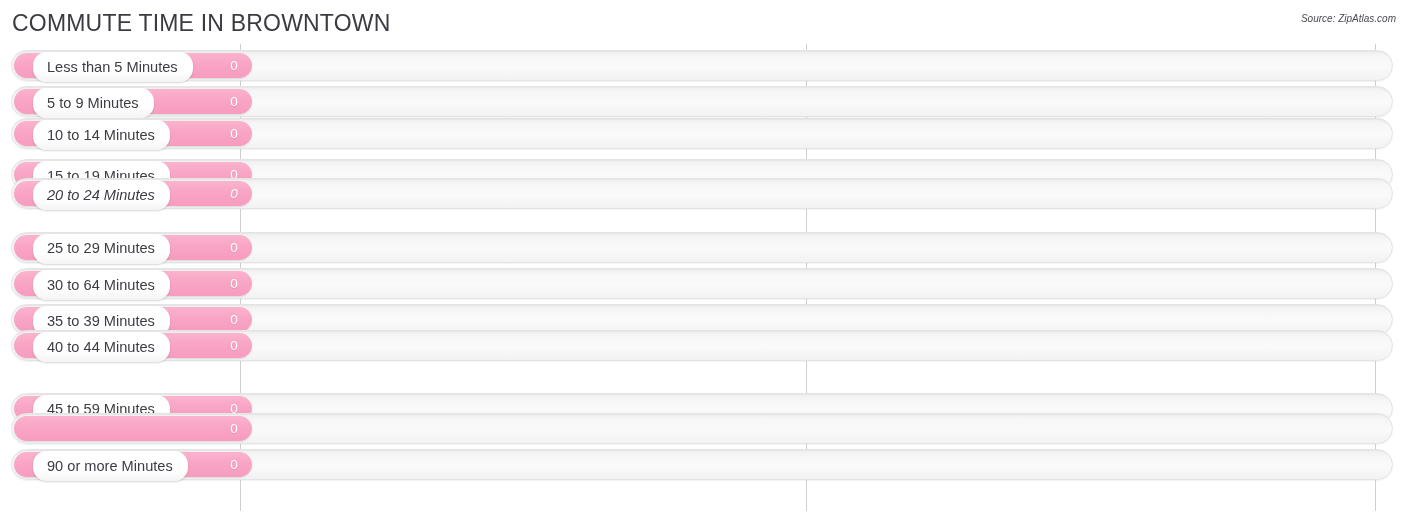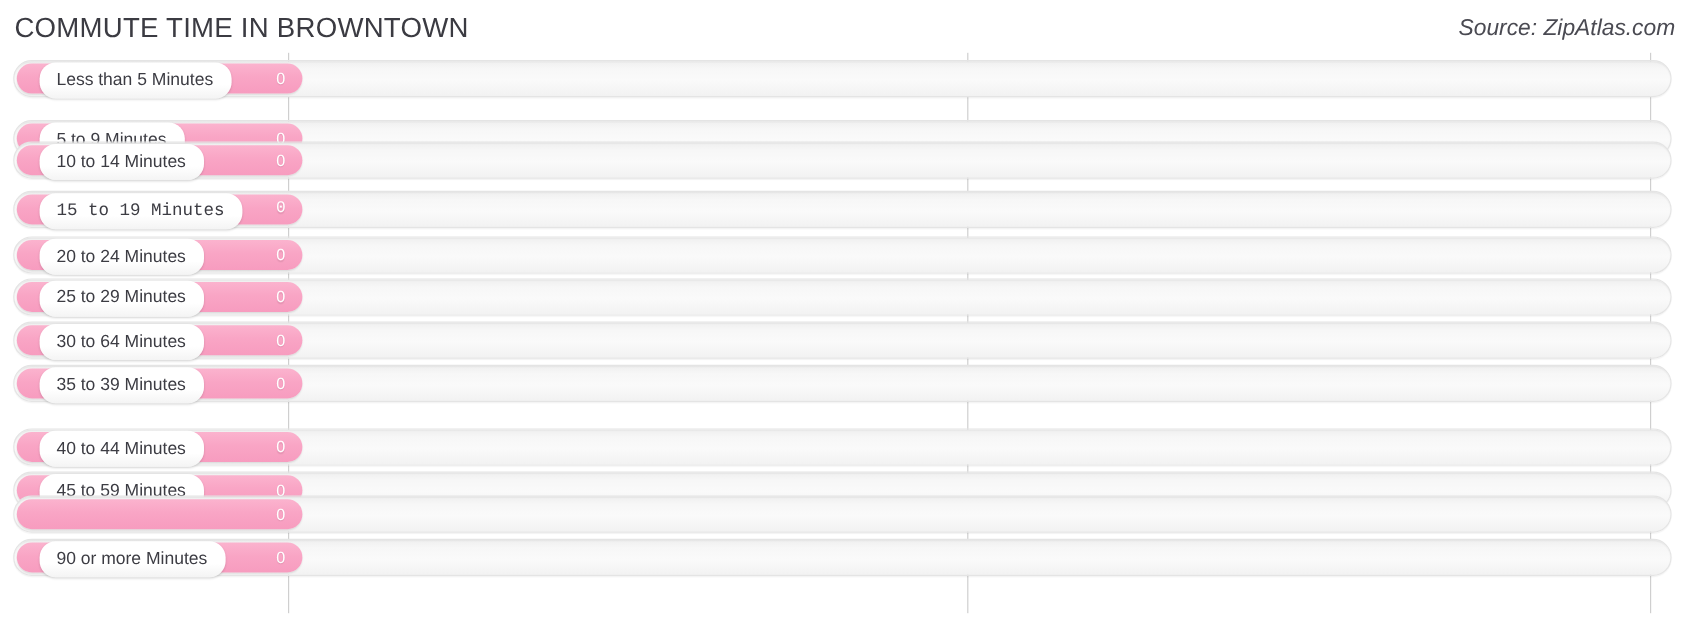--- a/index.html
+++ b/index.html
@@ -36,21 +36,21 @@
     font-size: 23px;
     letter-spacing: 0.2px;
     color: #3b3b42;
     font-weight: 400;
     white-space: nowrap;
   }
   .source-label {
     position: absolute;
     right: 10px;
     top: 13px;
-    font-size: 19px;
+    font-size: 10px;
     font-style: italic;
     color: #4a4a52;
     white-space: nowrap;
   }
 
   
   .plot {
     position: absolute;
     left: 0;
     top: 44px;
@@ -177,45 +177,45 @@
 
     <div class="rows">
         <div class="row" style="top: 6px;">
           <div class="track"></div>
           <div class="bar" style="width: 238px;"></div>
           <div class="label-pill">
             <span class="cat-label">Less than 5 Minutes</span>
           </div>
           <div class="bar-value" style="left: 214px;">0</div>
         </div>
-        <div class="row" style="top: 42.3px; margin-top: 14px;">
+        <div class="row" style="top: 42.3px;">
           <div class="track"></div>
           <div class="bar" style="width: 238px;"></div>
           <div class="label-pill">
             <span class="cat-label">5 to 9 Minutes</span>
           </div>
           <div class="bar-value" style="left: 214px;">0</div>
         </div>
         <div class="row" style="top: 74px;">
           <div class="track"></div>
           <div class="bar" style="width: 238px;"></div>
           <div class="label-pill">
             <span class="cat-label">10 to 14 Minutes</span>
           </div>
           <div class="bar-value" style="left: 214px;">0</div>
         </div>
-        <div class="row" style="top: 114.9px; font-family: Liberation Mono, monospace;">
+        <div class="row" style="top: 114.9px;">
           <div class="track"></div>
           <div class="bar" style="width: 238px;"></div>
           <div class="label-pill">
             <span class="cat-label">15 to 19 Minutes</span>
           </div>
           <div class="bar-value" style="left: 214px;">0</div>
         </div>
-        <div class="row" style="top: 153px;">
+        <div class="row" style="top: 134px; font-style: italic;">
           <div class="track"></div>
           <div class="bar" style="width: 238px;"></div>
           <div class="label-pill">
             <span class="cat-label">20 to 24 Minutes</span>
           </div>
           <div class="bar-value" style="left: 214px;">0</div>
         </div>
         <div class="row" style="top: 187.5px;">
           <div class="track"></div>
           <div class="bar" style="width: 238px;"></div>
@@ -233,21 +233,21 @@
           <div class="bar-value" style="left: 214px;">0</div>
         </div>
         <div class="row" style="top: 260.1px;">
           <div class="track"></div>
           <div class="bar" style="width: 238px;"></div>
           <div class="label-pill">
             <span class="cat-label">35 to 39 Minutes</span>
           </div>
           <div class="bar-value" style="left: 214px;">0</div>
         </div>
-        <div class="row" style="top: 313px;">
+        <div class="row" style="top: 286px;">
           <div class="track"></div>
           <div class="bar" style="width: 238px;"></div>
           <div class="label-pill">
             <span class="cat-label">40 to 44 Minutes</span>
           </div>
           <div class="bar-value" style="left: 214px;">0</div>
         </div>
         <div class="row" style="top: 332.7px; margin-top: 16px;">
           <div class="track"></div>
           <div class="bar" style="width: 238px;"></div>

